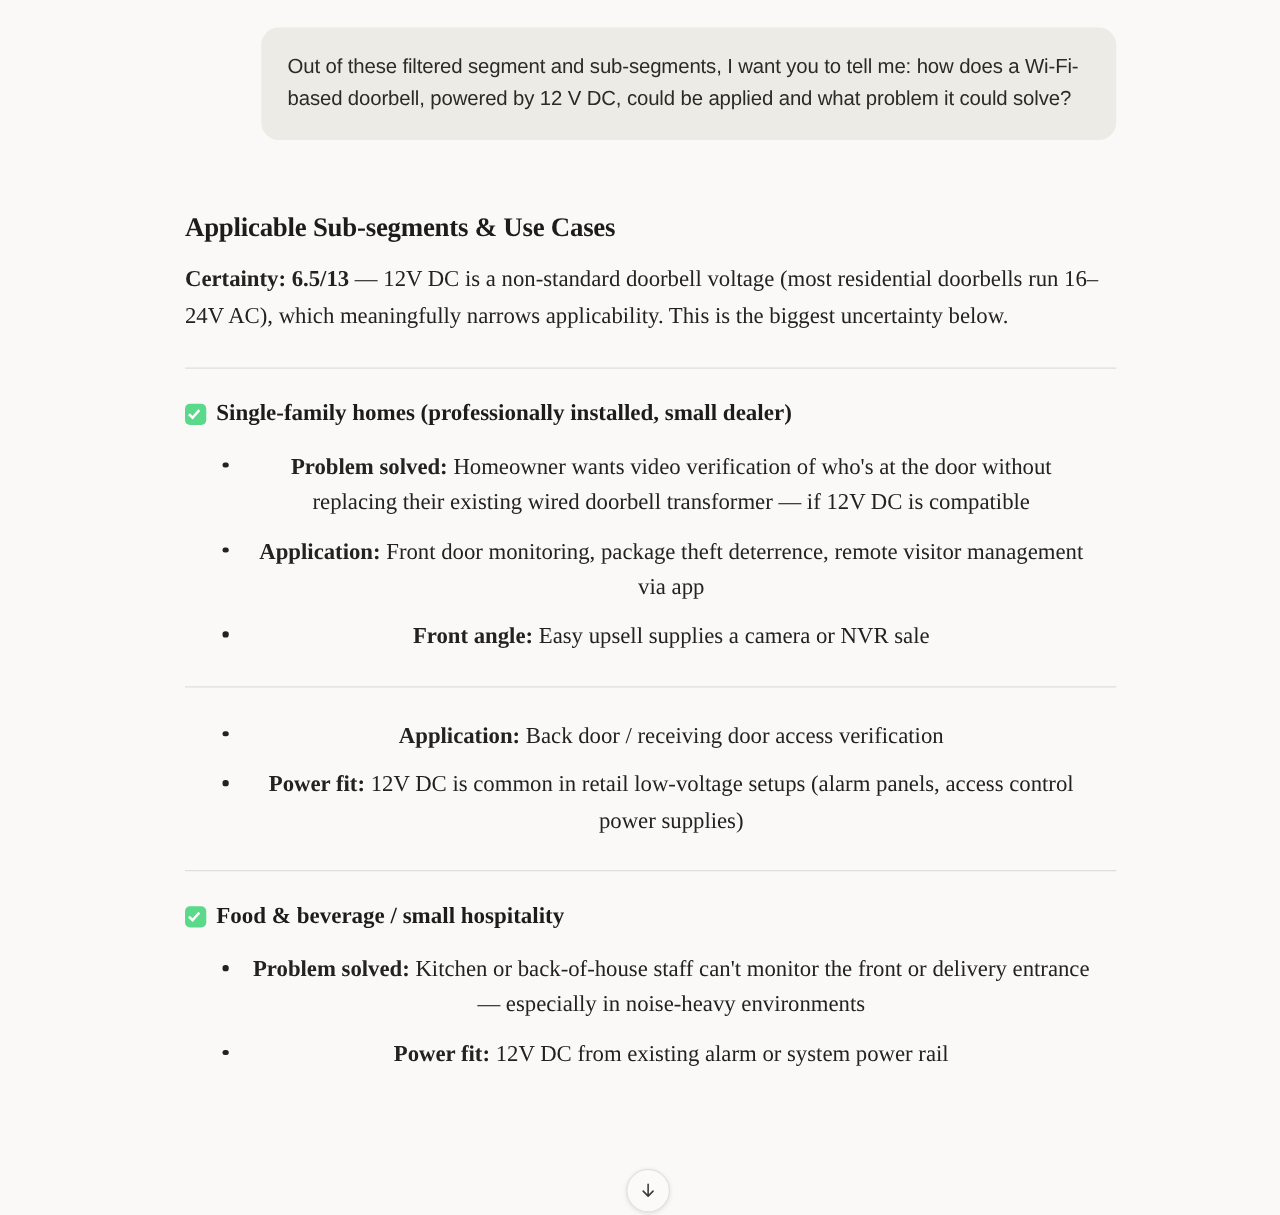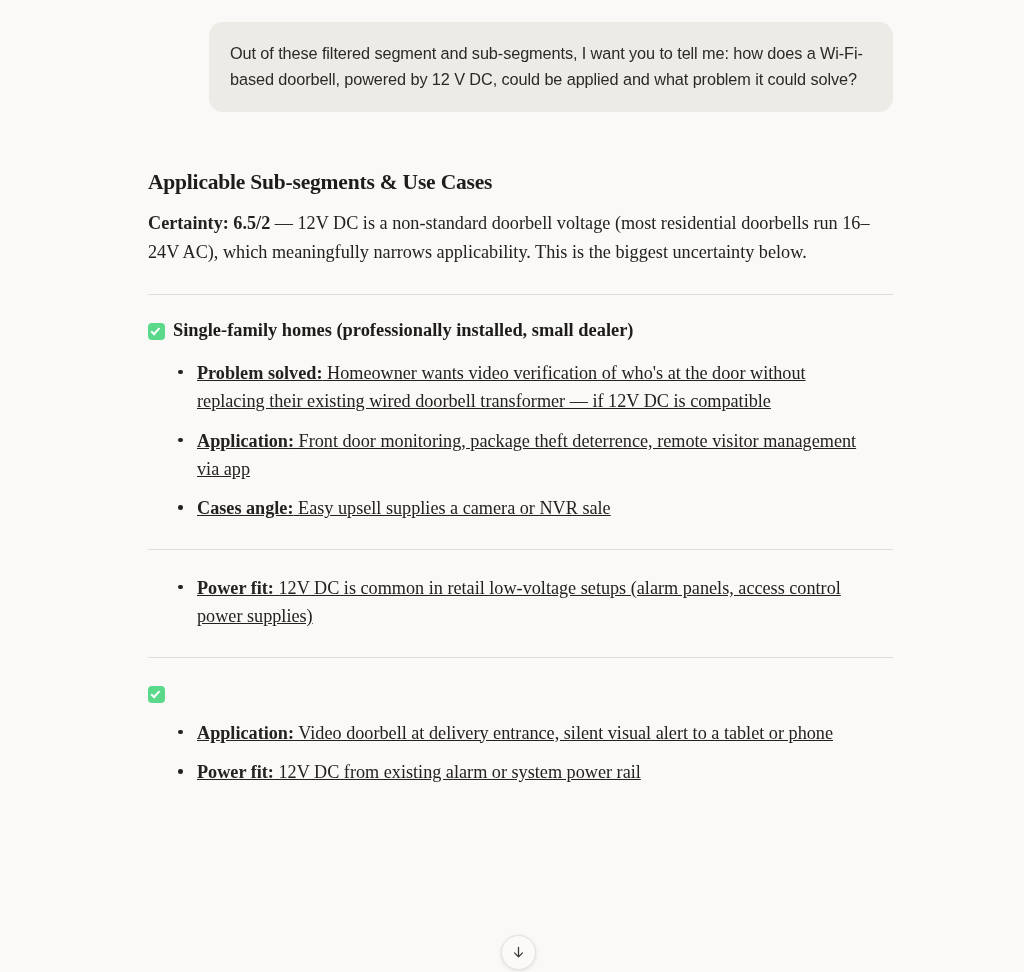--- a/index.html
+++ b/index.html
@@ -109,21 +109,20 @@
     border: solid #ffffff;
     border-width: 0 2px 2px 0;
     transform: rotate(42deg);
     box-sizing: border-box;
   }
 
   ul.bullets {
     list-style: none;
     margin: 16px;
     padding: 0;
-    text-decoration: underline;
   }
   ul.bullets li {
     position: relative;
     padding-left: 33px;
     font-size: 18.2px;
     line-height: 1.56;
     margin-bottom: 11px;
     color: #24221f;
   }
   ul.bullets li:last-child { margin-bottom: 0; }
@@ -132,21 +131,21 @@
     position: absolute;
     left: 14px;
     top: 11px;
     width: 4.6px;
     height: 4.6px;
     border-radius: 50%;
     background: #24221f;
   }
   ul.bullets li b { font-weight: bold; }
 
-  .section { margin: 0; }
+  .section { margin: 0; text-align: center; }
 
   
   .scroll-btn {
     position: absolute;
     left: 501px;
     top: 935px;
     width: 35px;
     height: 35px;
     border-radius: 50%;
     background: #fbfaf8;
@@ -166,49 +165,51 @@
 <div class="page">
 
   <div class="user-msg-row">
     <div class="user-bubble">Out of these filtered segment and sub-segments, I want you to tell me: how does a Wi-Fi-based doorbell, powered by 12 V DC, could be applied and what problem it could solve?</div>
   </div>
 
   <div class="answer">
 
     <h2>Applicable Sub-segments &amp; Use Cases</h2>
 
-    <p class="certainty"><b>Certainty: 6.5/2</b><span> — 12V DC is a non-standard doorbell voltage (most residential doorbells run 16–24V AC), which meaningfully narrows applicability. This is the biggest uncertainty below.</span></p>
+    <p class="certainty"><b>Certainty: 6.5/13</b><span> — 12V DC is a non-standard doorbell voltage (most residential doorbells run 16–24V AC), which meaningfully narrows applicability. This is the biggest uncertainty below.</span></p>
 
     <hr class="sep">
     <div class="section">
       <div class="seg-title">
         <span class="check-icon"></span>
         <span>Single-family homes (professionally installed, small dealer)</span>
       </div>
       <ul class="bullets">
         <li><b>Problem solved:</b><span> Homeowner wants video verification of who's at the door without replacing their existing wired doorbell transformer — if 12V DC is compatible</span></li>
         <li><b>Application:</b><span> Front door monitoring, package theft deterrence, remote visitor management via app</span></li>
-        <li><b>Cases angle:</b><span> Easy upsell supplies a camera or NVR sale</span></li>
+        <li><b>Front angle:</b><span> Easy upsell supplies a camera or NVR sale</span></li>
       </ul>
     </div>
 
     <hr class="sep">
     <div class="section">
       <ul class="bullets">
+        <li><b>Application:</b><span> Back door / receiving door access verification</span></li>
         <li><b>Power fit:</b><span> 12V DC is common in retail low-voltage setups (alarm panels, access control power supplies)</span></li>
       </ul>
     </div>
 
     <hr class="sep">
     <div class="section">
       <div class="seg-title">
         <span class="check-icon"></span>
+        <span>Food &amp; beverage / small hospitality</span>
       </div>
       <ul class="bullets">
-        <li><b>Application:</b><span> Video doorbell at delivery entrance, silent visual alert to a tablet or phone</span></li>
+        <li><b>Problem solved:</b><span> Kitchen or back-of-house staff can't monitor the front or delivery entrance — especially in noise-heavy environments</span></li>
         <li><b>Power fit:</b><span> 12V DC from existing alarm or         system power rail</span></li>
       </ul>
     </div>
 
   </div>
 
   <div class="scroll-btn">
     <svg width="15" height="15" viewBox="0 0 16 16">
       <path d="M8 2.5 L8 12.5 M3.8 8.4 L8 12.7 L12.2 8.4" fill="none" stroke="#3b3a37" stroke-width="1.35" stroke-linecap="round" stroke-linejoin="round"></path>
     </svg>

